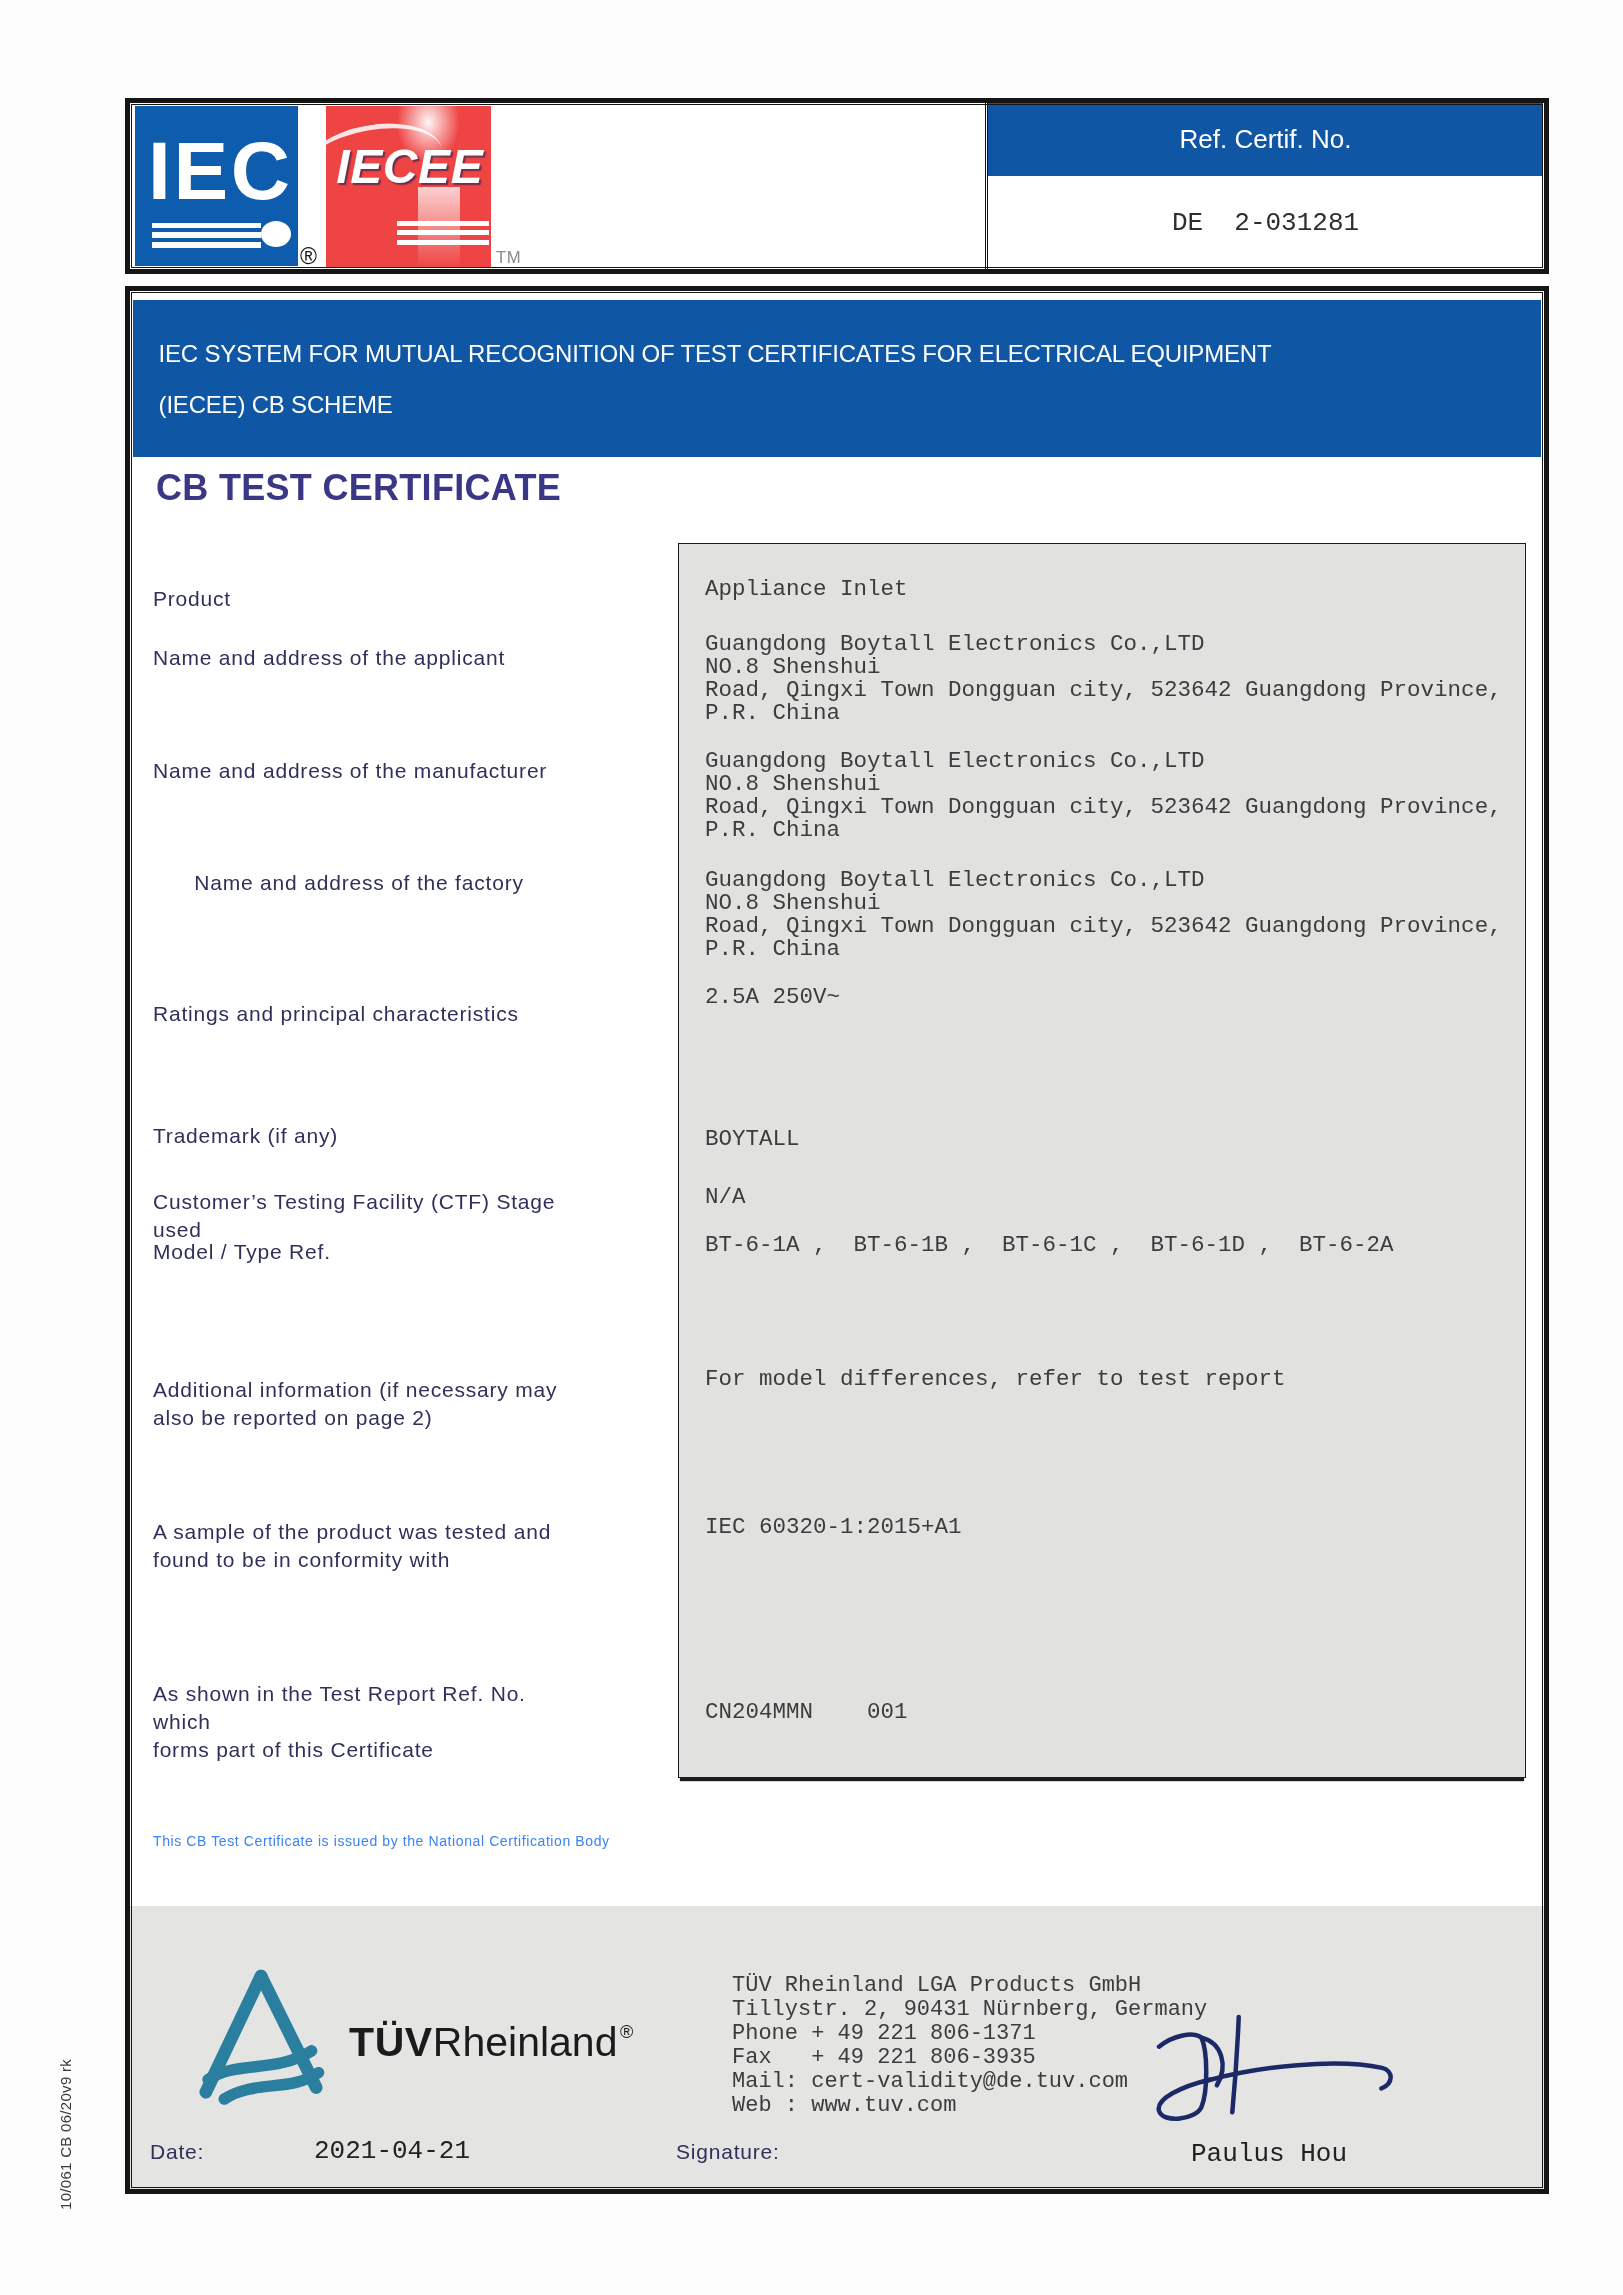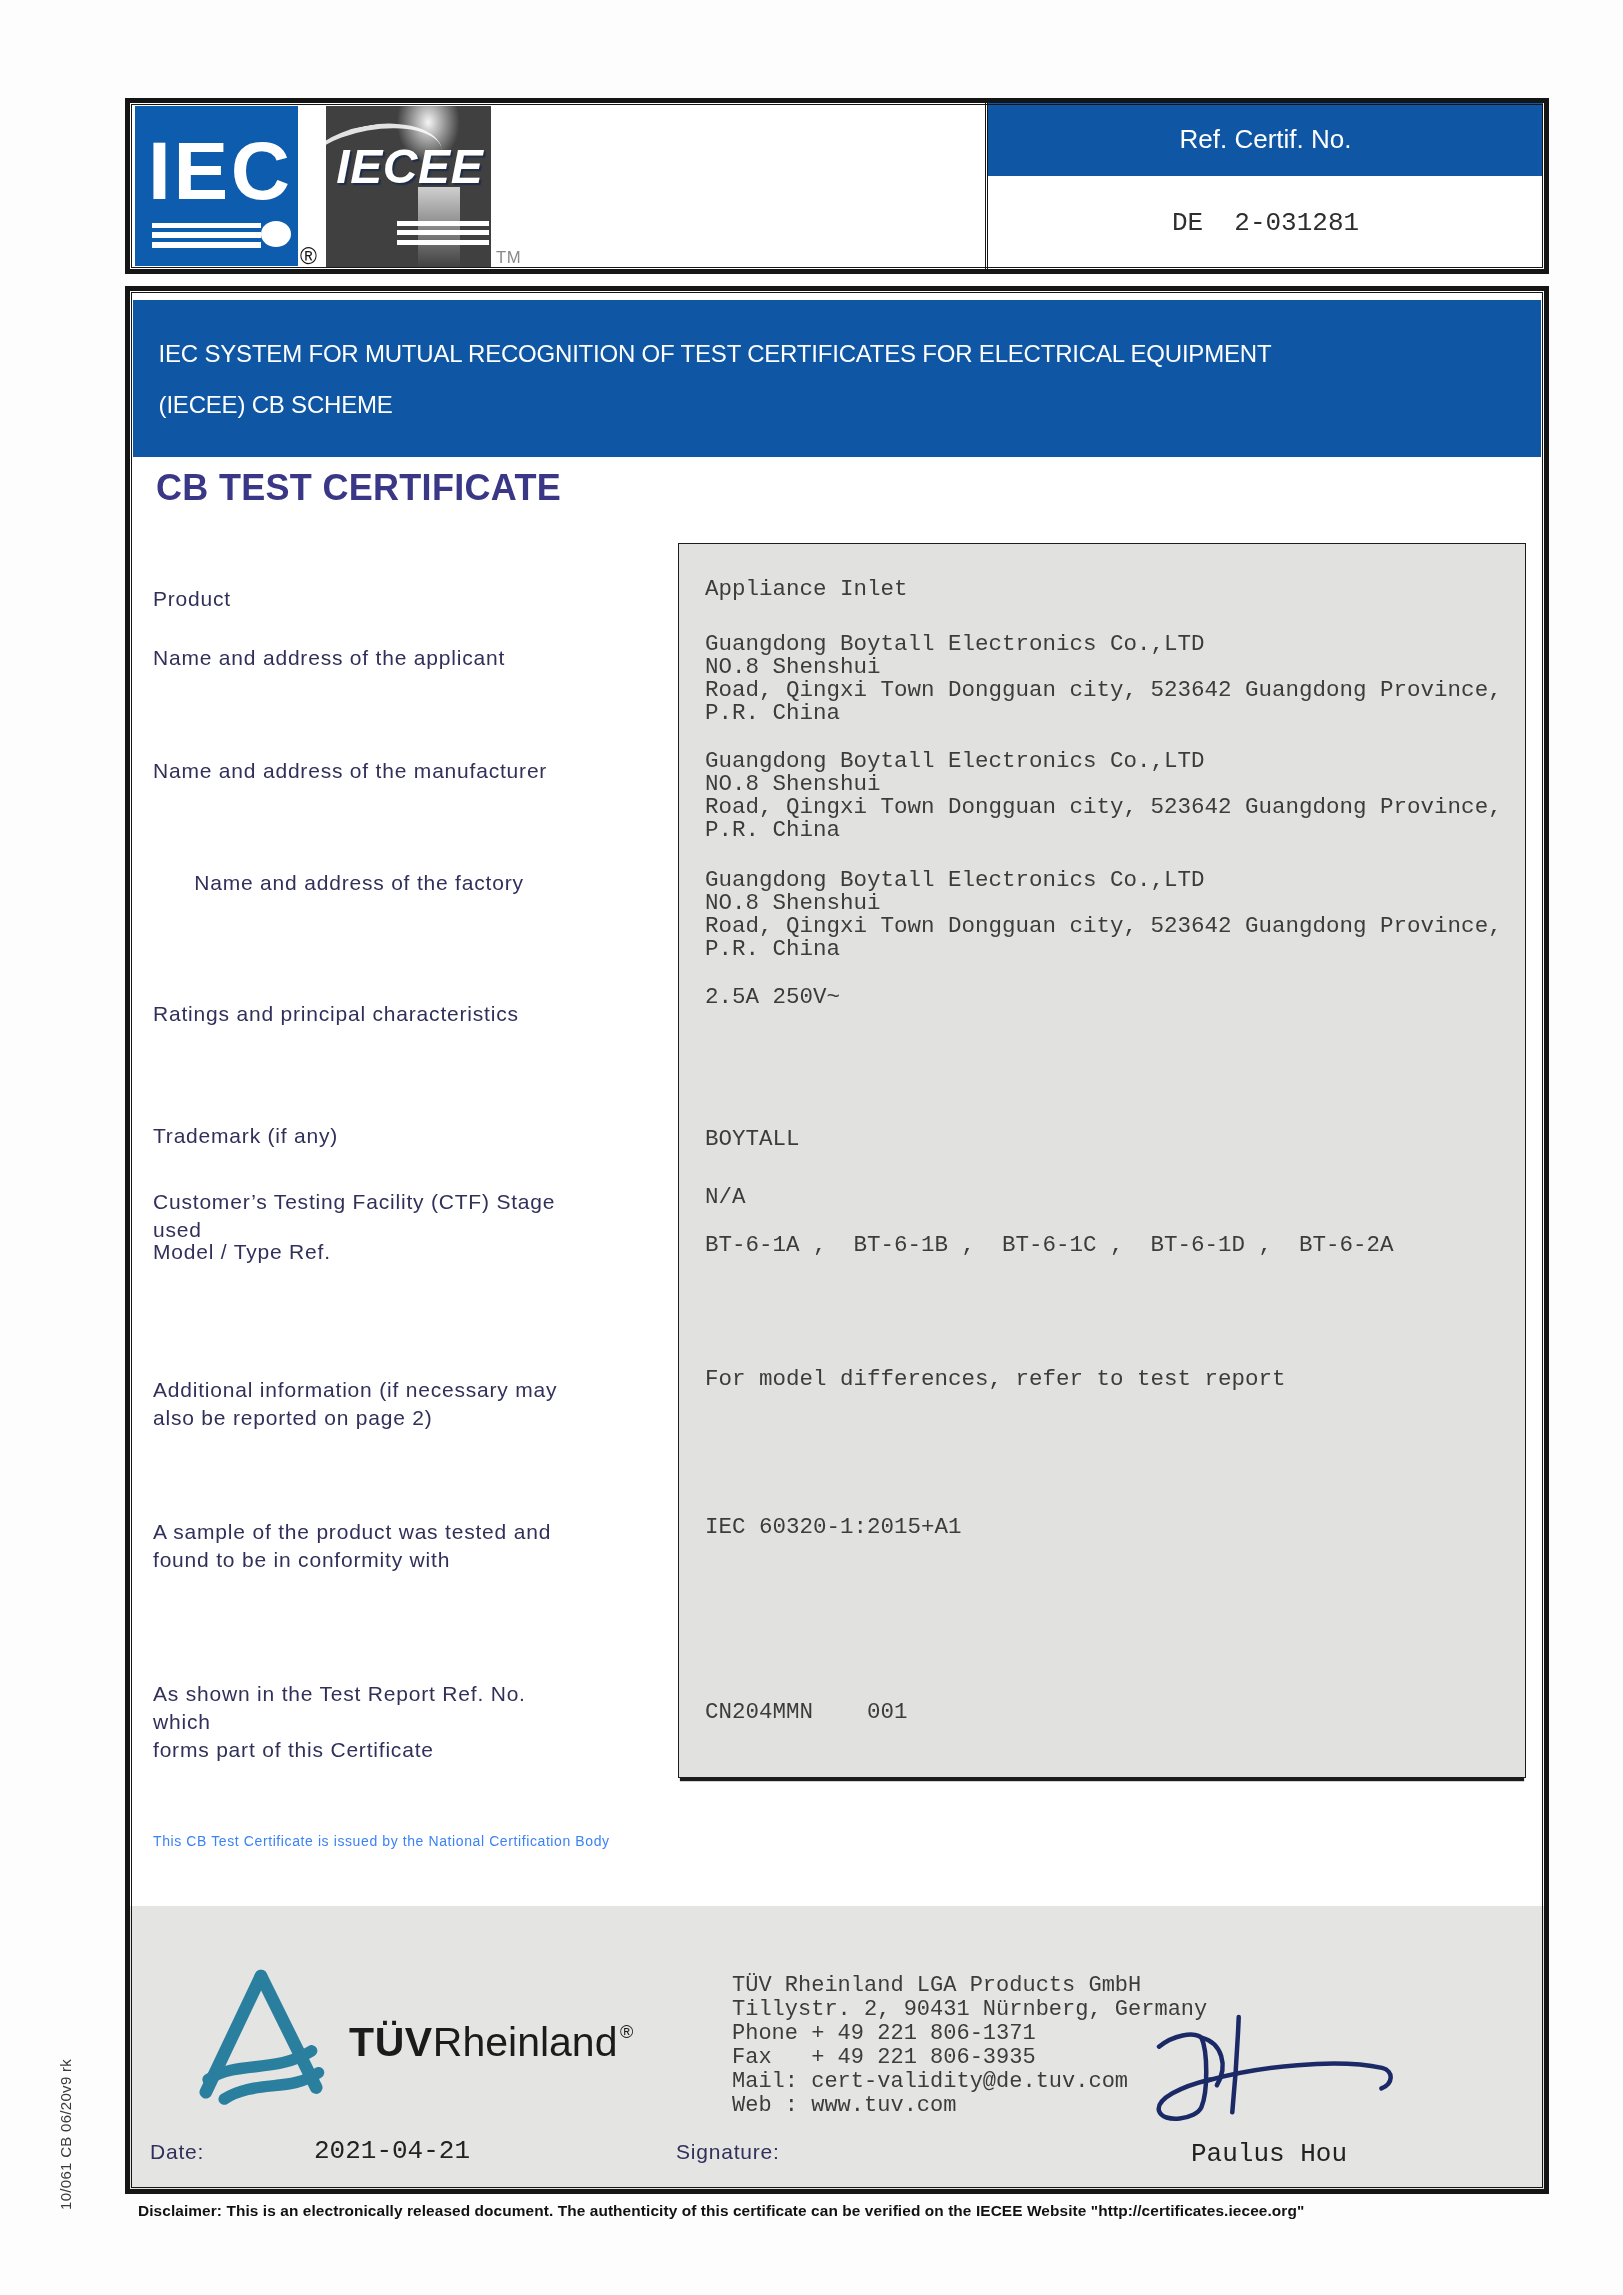--- a/index.html
+++ b/index.html
@@ -11,21 +11,21 @@
   .header-frame{top:98px;height:166px;}
   .main-frame{top:286px;height:1898px;}
   
   .iec-box{position:absolute;left:5.1px;top:2.6px;width:163px;height:160px;background:#0e5cad;}
   .iec-word{position:absolute;left:13px;top:18px;width:138px;color:#fff;font-weight:bold;
             font-size:82px;letter-spacing:2.6px;font-family:"Liberation Sans",sans-serif;}
   .iec-lines{position:absolute;left:16.7px;top:117px;width:109px;}
   .iec-lines i{display:block;height:5.8px;background:#fff;margin-bottom:3.9px;}
   .iec-dot{position:absolute;left:126px;top:115px;width:30px;height:26px;background:#fff;border-radius:50%;}
   .reg-mark{position:absolute;left:170px;top:140px;font-size:23px;color:#161616;}
-  .iecee-box{position:absolute;left:196px;top:2.6px;width:165px;height:162px;background:#404040;overflow:hidden;}
+  .iecee-box{position:absolute;left:196px;top:2.6px;width:165px;height:162px;background:#ef4444;overflow:hidden;}
   .iecee-glow{position:absolute;inset:0;
      background:radial-gradient(ellipse 45px 58px at 62% 10%,rgba(255,255,255,.95),rgba(255,255,255,0) 70%);}
   .iecee-swoosh{position:absolute;left:-14%;top:12%;width:85%;height:42%;border-radius:50%;
      border-top:5.8px solid rgba(255,255,255,.85);transform:rotate(-10deg);}
   .iecee-word{position:absolute;left:10.3px;top:33px;width:148px;color:#fff;font-weight:bold;font-style:italic;
      font-size:48px;letter-spacing:0.6px;text-shadow:1.9px 1.9px 1.3px rgba(0,30,80,.55);}
   .iecee-lines{position:absolute;left:71px;top:115px;width:92px;}
   .iecee-lines i{display:block;height:5.1px;background:#fff;margin-bottom:4.5px;}
   .iecee-band{position:absolute;left:56%;top:50%;width:25%;height:50%;
      background:linear-gradient(180deg,rgba(255,255,255,.75),rgba(255,255,255,0));}
@@ -193,16 +193,15 @@
       </svg>
 
       <div class="sig-name">Paulus Hou</div>
 
       <div class="sign-label date-label">Date:</div>
       <div class="date-value">2021-04-21</div>
       <div class="sign-label signature-label">Signature:</div>
     </div>
   </div>
 
-  <div class="disclaimer">Disclaimer:  This is an electronically released document. The authenticity of this certificate can be verified on the IECEE Website "http://certificates.iecee.org"</div>
   <div class="side-code">10/061 CB 06/20v9 rk</div>
 </div>
 
 
 </body></html>

